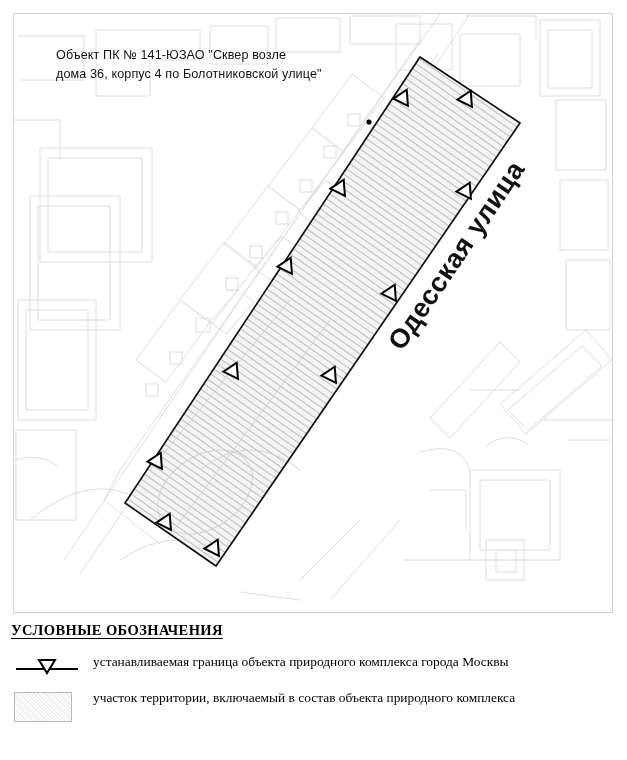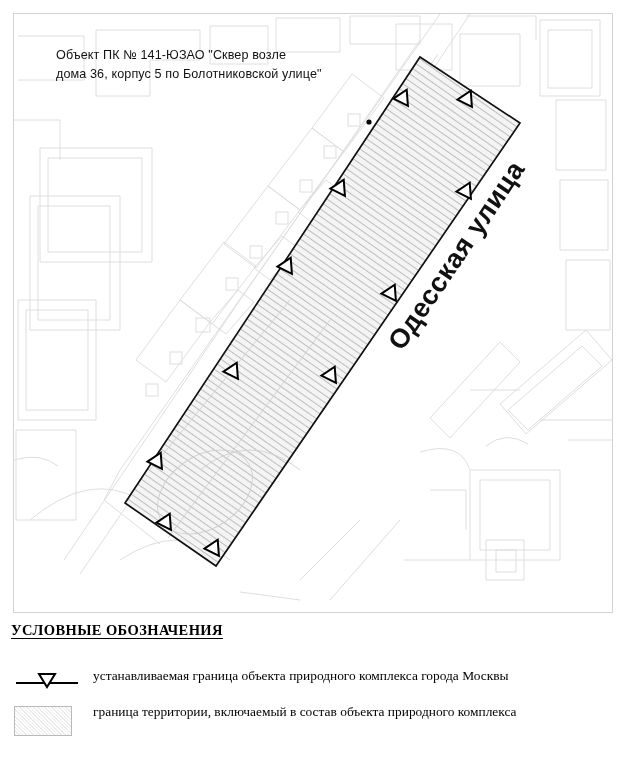--- a/index.html
+++ b/index.html
@@ -67,21 +67,20 @@
     letter-spacing: 0.4px;
     text-decoration: underline;
     text-underline-offset: 3px;
     color: #000;
   }
 
   .legend-row {
     position: absolute;
     left: 0;
     width: 627px;
-    margin-top: 14px;
   }
   #legend-row-boundary { top: 38px; height: 30px; }
   #legend-row-area     { top: 74px; height: 66px; }
 
   .legend-symbol {
     position: absolute;
     left: 14px;
     top: 0;
   }
   .legend-text {
@@ -238,21 +237,21 @@
       <polygon points="-8,-7 8,-7 0,7" transform="translate(215,550) rotate(-34)"></polygon>
     </g>
 
     <text id="street-label" x="402" y="352" transform="rotate(-56 402 352)" font-family="Liberation Sans, sans-serif" font-size="27" font-weight="bold" fill="#111111" letter-spacing="0.5">Одесская улица</text>
 
     <rect id="map-frame" x="13.5" y="13.5" width="599" height="599" fill="none" stroke="#d2d2d2" stroke-width="1"></rect>
   </svg>
 
   <div id="map-title">
     <span class="tline">Объект ПК № 141-ЮЗАО "Сквер возле</span>
-    <span class="tline">дома 36, корпус 5 по Болотниковской улице"</span>
+    <span class="tline">дома 36, корпус 4 по Болотниковской улице"</span>
   </div>
 </div>
 
 <div id="legend">
 
   <div id="legend-heading">УСЛОВНЫЕ ОБОЗНАЧЕНИЯ</div>
 
   <div class="legend-row" id="legend-row-boundary">
     <div class="legend-symbol">
       <svg width="66" height="26" viewBox="0 0 66 26" xmlns="http://www.w3.org/2000/svg">
@@ -261,16 +260,16 @@
       </svg>
     </div>
     <div class="legend-text">
       <span class="lline">устанавливаемая граница объекта природного комплекса города Москвы</span>
     </div>
   </div>
 
   <div class="legend-row" id="legend-row-area">
     <div id="legend-swatch"></div>
     <div class="legend-text">
-      <span class="lline">граница территории, включаемый в состав объекта природного комплекса</span>
+      <span class="lline">участок территории, включаемый в состав объекта природного комплекса</span>
     </div>
   </div>
 </div>
 
 </body></html>

